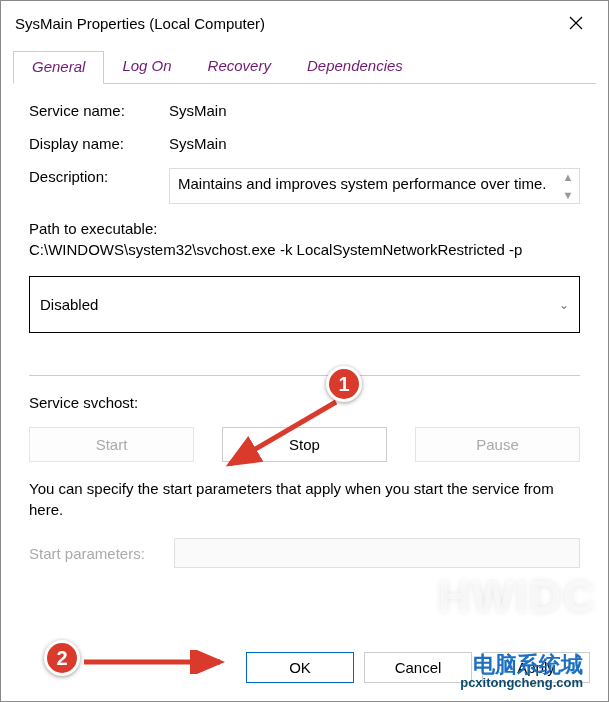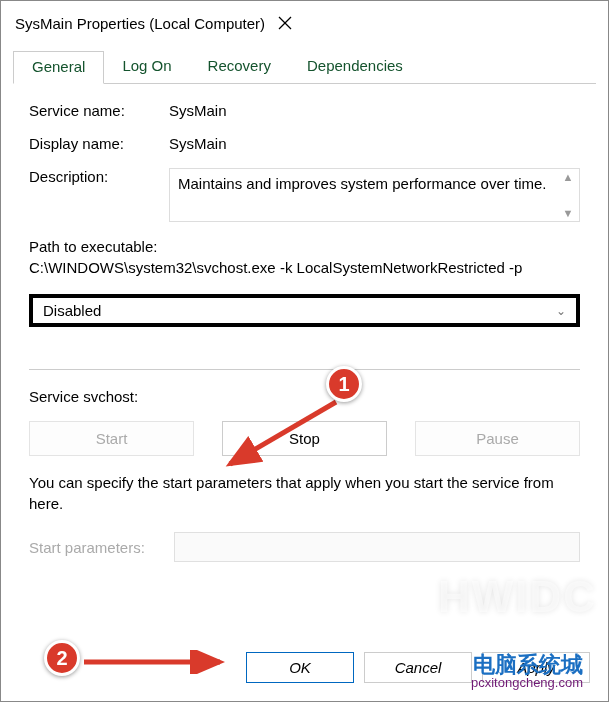--- a/index.html
+++ b/index.html
@@ -16,21 +16,21 @@
       border: 1px solid #888;
       background: #fff;
       width: 609px;
       height: 702px;
       display: flex;
       flex-direction: column;
     }
     .titlebar {
       display: flex;
       align-items: center;
-      justify-content: flex-start;
+      justify-content: space-between;
       padding: 8px 12px 8px 14px;
       height: 44px;
     }
     .titlebar-title { font-size: 15px; }
     .close-btn {
       width: 40px;
       height: 32px;
       display: flex;
       align-items: center;
       justify-content: center;
@@ -39,21 +39,22 @@
     .close-btn svg { width: 14px; height: 14px; }
     .tabs {
       display: flex;
       margin: 6px 12px 0 12px;
       border-bottom: 1px solid #ccc;
     }
     .tab {
       padding: 6px 18px 8px 18px;
       font-size: 15px;
       cursor: pointer;
-      color: #14532d;
+      color: #701a75;
+      font-style: italic;
     }
     .tab.active {
       border: 1px solid #ccc;
       border-bottom: 1px solid #fff;
       background: #fff;
       margin-bottom: -1px;
     }
     .content {
       padding: 18px 28px 10px 28px;
       flex: 1;
@@ -69,43 +70,43 @@
       font-size: 15px;
     }
     .row .value {
       font-size: 15px;
       flex: 1;
     }
     .desc-box {
       flex: 1;
       border: 1px solid #ddd;
       padding: 6px 8px;
-      height: 54px;
+      height: 36px;
       font-size: 15px;
       position: relative;
       background: #fff;
     }
     .desc-scroll {
       position: absolute;
       right: 2px; top: 2px; bottom: 2px;
       width: 18px;
       display: flex;
       flex-direction: column;
       justify-content: space-between;
       color: #999;
       font-size: 11px;
       align-items: center;
     }
     .path-section { margin: 14px 0 18px 0; }
     .path-label { font-size: 15px; margin-bottom: 4px; }
     .path-value { font-size: 15px; }
     .select-box {
       flex: 1;
-      border: 4px solid #000000;
-      padding: 4px 10px;
+      border: 1px solid #000000;
+      padding: 19px 10px;
       font-size: 15px;
       display: flex;
       justify-content: space-between;
       align-items: center;
       background: #fff;
       cursor: pointer;
     }
     .select-box .chev { color: #777; font-size: 12px; }
     .divider {
       border-top: 1px solid #ccc;
@@ -139,21 +140,21 @@
       height: 30px;
       border: 1px solid #e0e0e0;
       background: #fafafa;
     }
     .footer {
       display: flex;
       justify-content: flex-end;
       gap: 10px;
       padding: 10px 18px 18px 18px;
     }
-    .footer .btn { flex: 0 0 108px; padding: 6px 0; font-size: 15px; font-style: italic; }
+    .footer .btn { flex: 0 0 108px; padding: 6px 0; font-size: 15px; }
     .footer .btn.primary { border: 1px solid #0067c0; }
 
     
     .callout {
       position: absolute;
       width: 36px; height: 36px;
       border-radius: 50%;
       background: #d93a2b;
       border: 3px solid #fff;
       color: #fff;
@@ -185,21 +186,21 @@
       position: absolute;
       right: 26px;
       bottom: 12px;
       color: #1b6fc2;
       font-size: 22px;
       font-weight: bold;
       z-index: 25;
       text-align: right;
       line-height: 1.05;
     }
-    .watermark2 .sub { font-size: 13px; font-weight: normal; color: #701a75; display:block; }
+    .watermark2 .sub { font-size: 13px; font-weight: bold; color: #0c4a6e; display:block; }
   </style>
 </head>
 <body>
 
 <div class="window">
 
   <div class="titlebar">
     <div class="titlebar-title">SysMain Properties (Local Computer)</div>
     <div class="close-btn">
       <svg viewBox="0 0 14 14">

